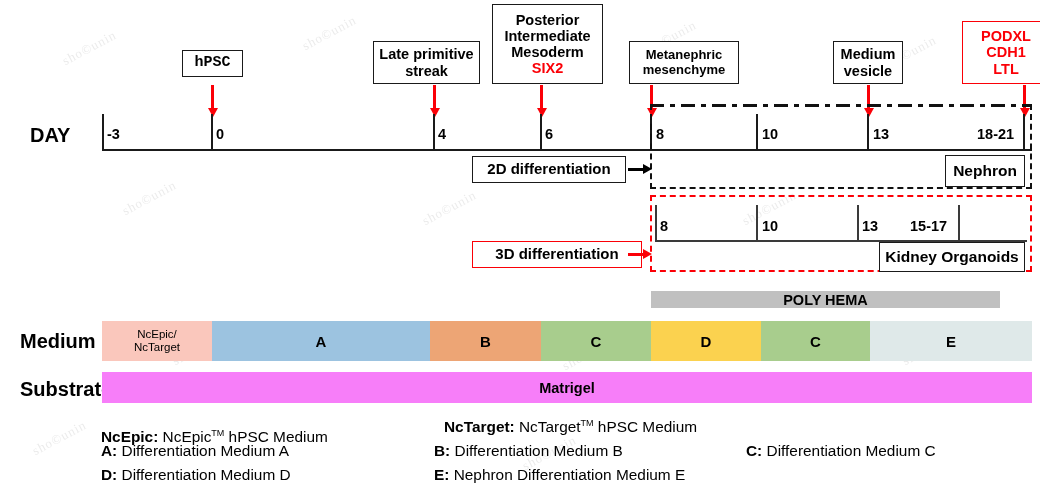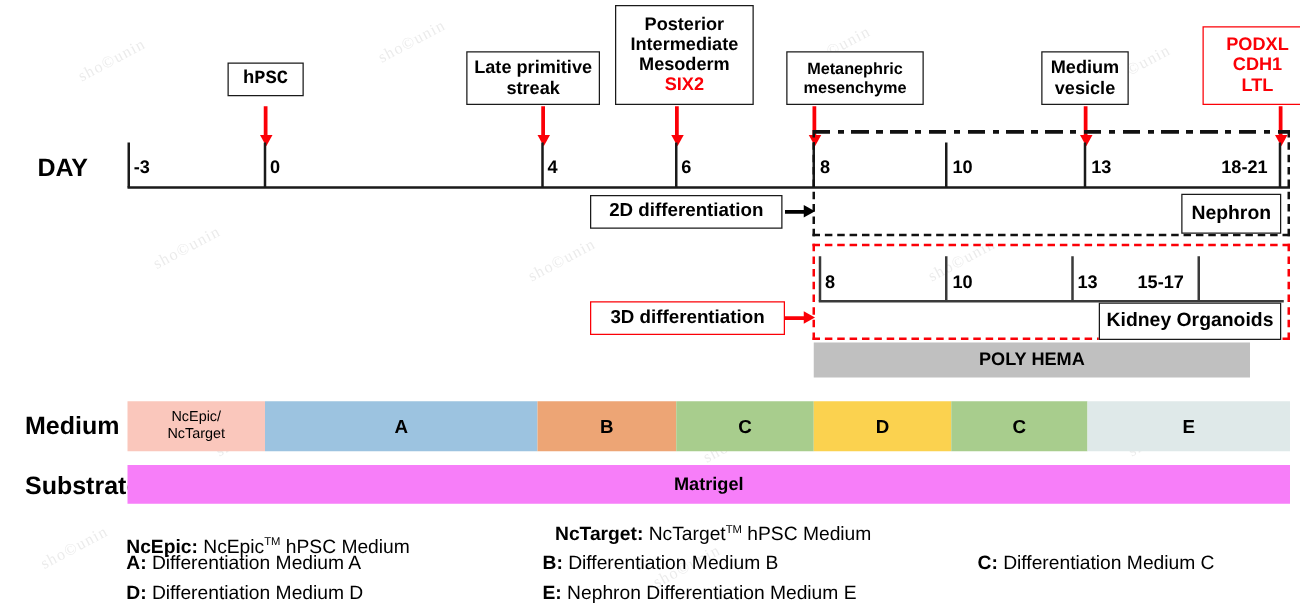--- a/index.html
+++ b/index.html
@@ -132,30 +132,30 @@
 <div class="tick" style="left:655px;top:205px;height:36px;background:#3a3a3a;"></div>
 <div class="tick" style="left:756px;top:205px;height:36px;background:#3a3a3a;"></div>
 <div class="tick" style="left:857px;top:205px;height:36px;background:#3a3a3a;"></div>
 <div class="tick" style="left:958px;top:205px;height:36px;background:#3a3a3a;"></div>
 
 <div class="ticklbl" style="left:660px;top:218px;">8</div>
 <div class="ticklbl" style="left:762px;top:218px;">10</div>
 <div class="ticklbl" style="left:862px;top:218px;">13</div>
 <div class="ticklbl" style="left:910px;top:218px;">15-17</div>
 
-<div class="box red" style="left:472px;top:241px;width:156px;height:27px;font-size:15px;text-align:right;">
+<div class="box red" style="left:472px;top:241px;width:170px;height:27px;font-size:15px;text-align:right;">
   <span>3D differentiation</span>
 </div>
 <div class="harrow red" style="left:628px;top:253px;width:16px;"></div>
 
 <div class="box" style="left:879px;top:242px;width:146px;height:30px;font-size:15.5px;">
   <span>Kidney Organoids</span>
 </div>
 
-<div class="seg" style="left:651px;top:274px;width:349px;height:28px;background:#c0c0c0;font-size:14.5px;">
+<div class="seg" style="left:651px;top:291px;width:349px;height:17px;background:#c0c0c0;font-size:14.5px;">
   <span>POLY HEMA</span>
 </div>
 
 <div class="rowlbl" style="left:20px;top:330px;">Medium</div>
 
 <div class="seg small" style="left:102px;top:321px;width:110px;height:40px;background:#fac7bc;flex-direction:column;">
   <span>NcEpic/</span>
   <span>NcTarget</span>
 </div>
 <div class="seg" style="left:212px;top:321px;width:218px;height:40px;background:#9cc3e0;">
@@ -188,21 +188,21 @@
 <div class="legend" style="left:444px;top:418px;">
   <b>NcTarget:</b><span> NcTarget</span><sup>TM</sup><span> hPSC Medium</span>
 </div>
 
 <div class="legend" style="left:101px;top:442px;">
   <b>A:</b><span> Differentiation Medium A</span>
 </div>
 <div class="legend" style="left:434px;top:442px;">
   <b>B:</b><span> Differentiation Medium B</span>
 </div>
-<div class="legend" style="left:746px;top:442px;margin-left:36px;">
+<div class="legend" style="left:746px;top:442px;">
   <b>C:</b><span> Differentiation Medium C</span>
 </div>
 
 <div class="legend" style="left:101px;top:466px;">
   <b>D:</b><span> Differentiation Medium D</span>
 </div>
 <div class="legend" style="left:434px;top:466px;">
   <b>E:</b><span> Nephron Differentiation Medium E</span>
 </div>
 

